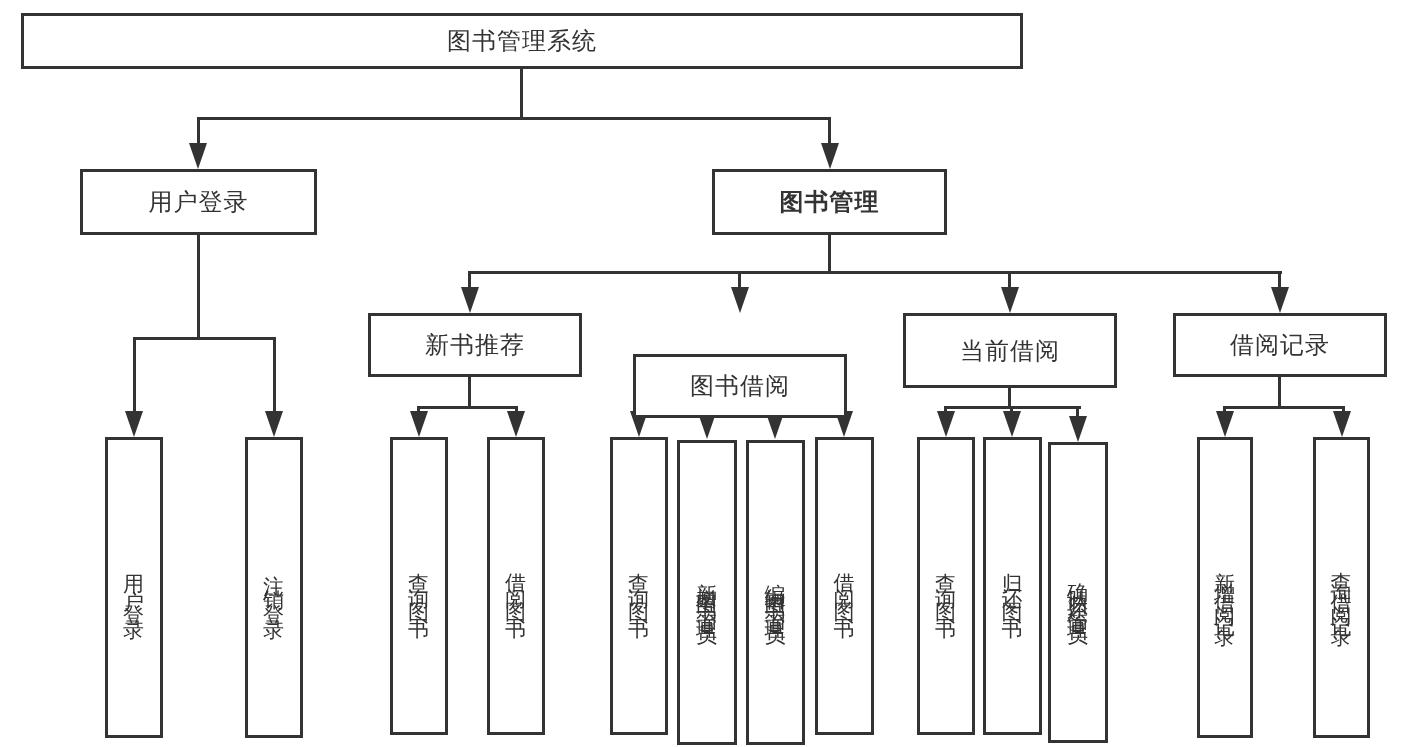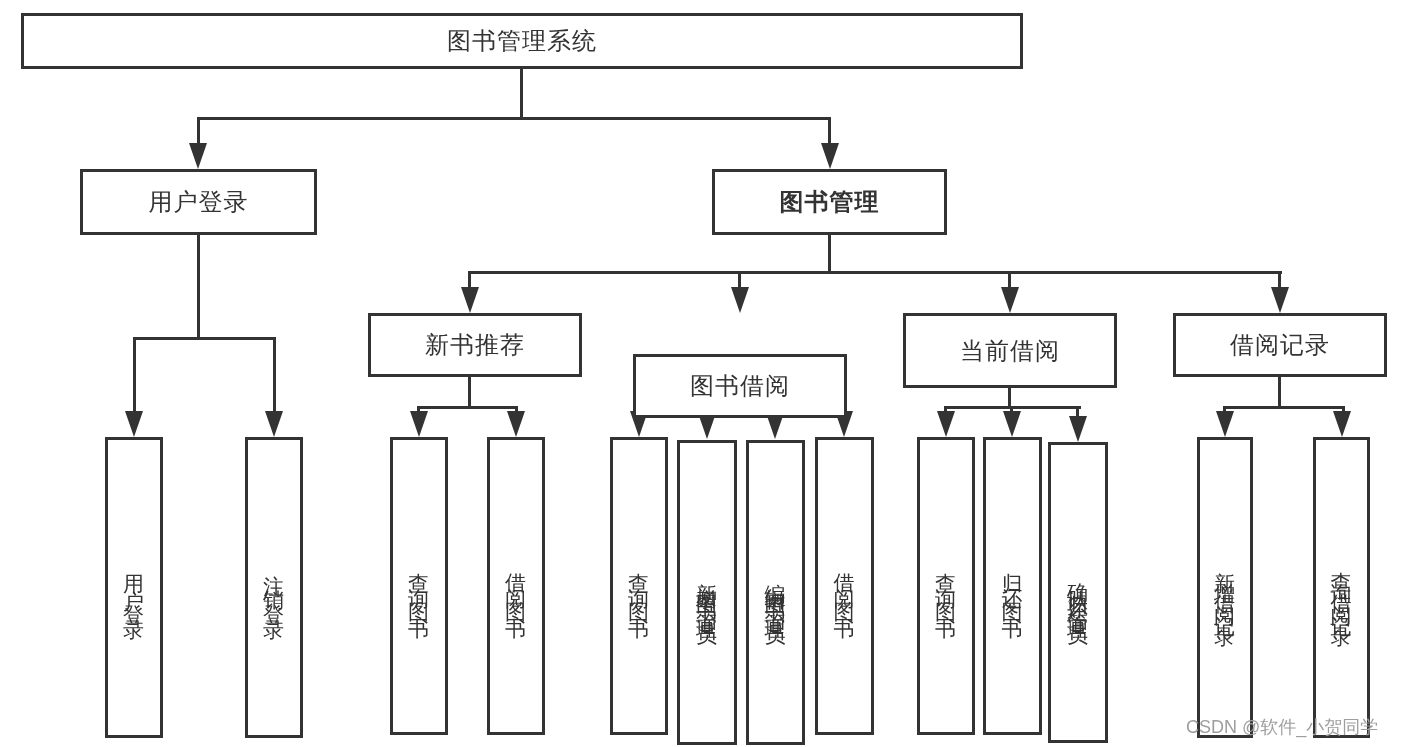--- a/index.html
+++ b/index.html
@@ -177,15 +177,14 @@
     <span class="vtext ls-tight">确认归还（管理员）</span>
   </div>
 
   <div class="box" style="left:1197px;top:437px;width:56px;height:301px;">
     <span class="vtext ls-mid">新增借阅记录</span>
   </div>
   <div class="box" style="left:1313px;top:437px;width:57px;height:301px;">
     <span class="vtext ls-mid">查询借阅记录</span>
   </div>
 
-  <div class="watermark">CSDN @软件_小贺同学</div>
 
 </div>
 
 </body></html>

